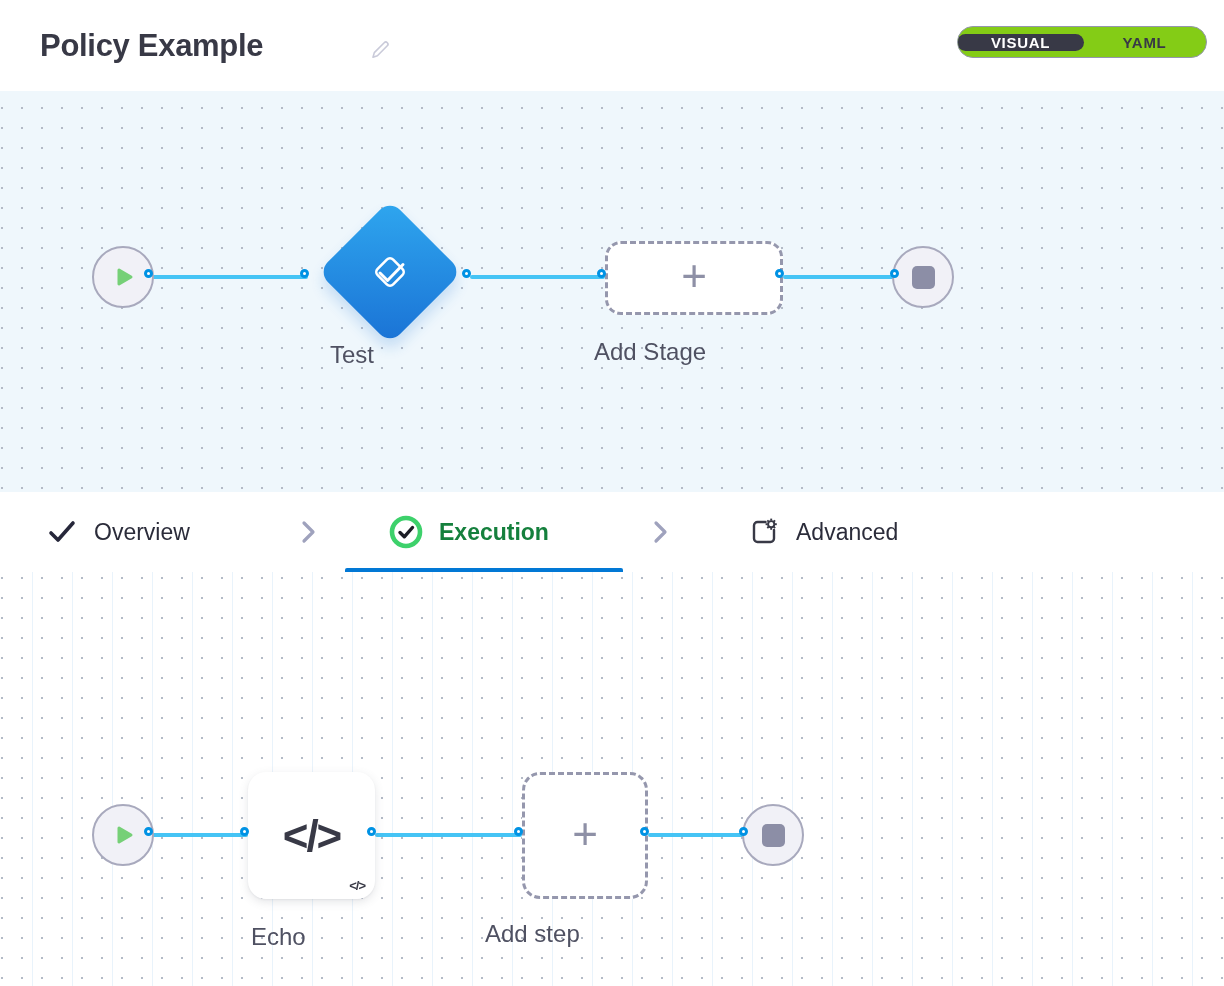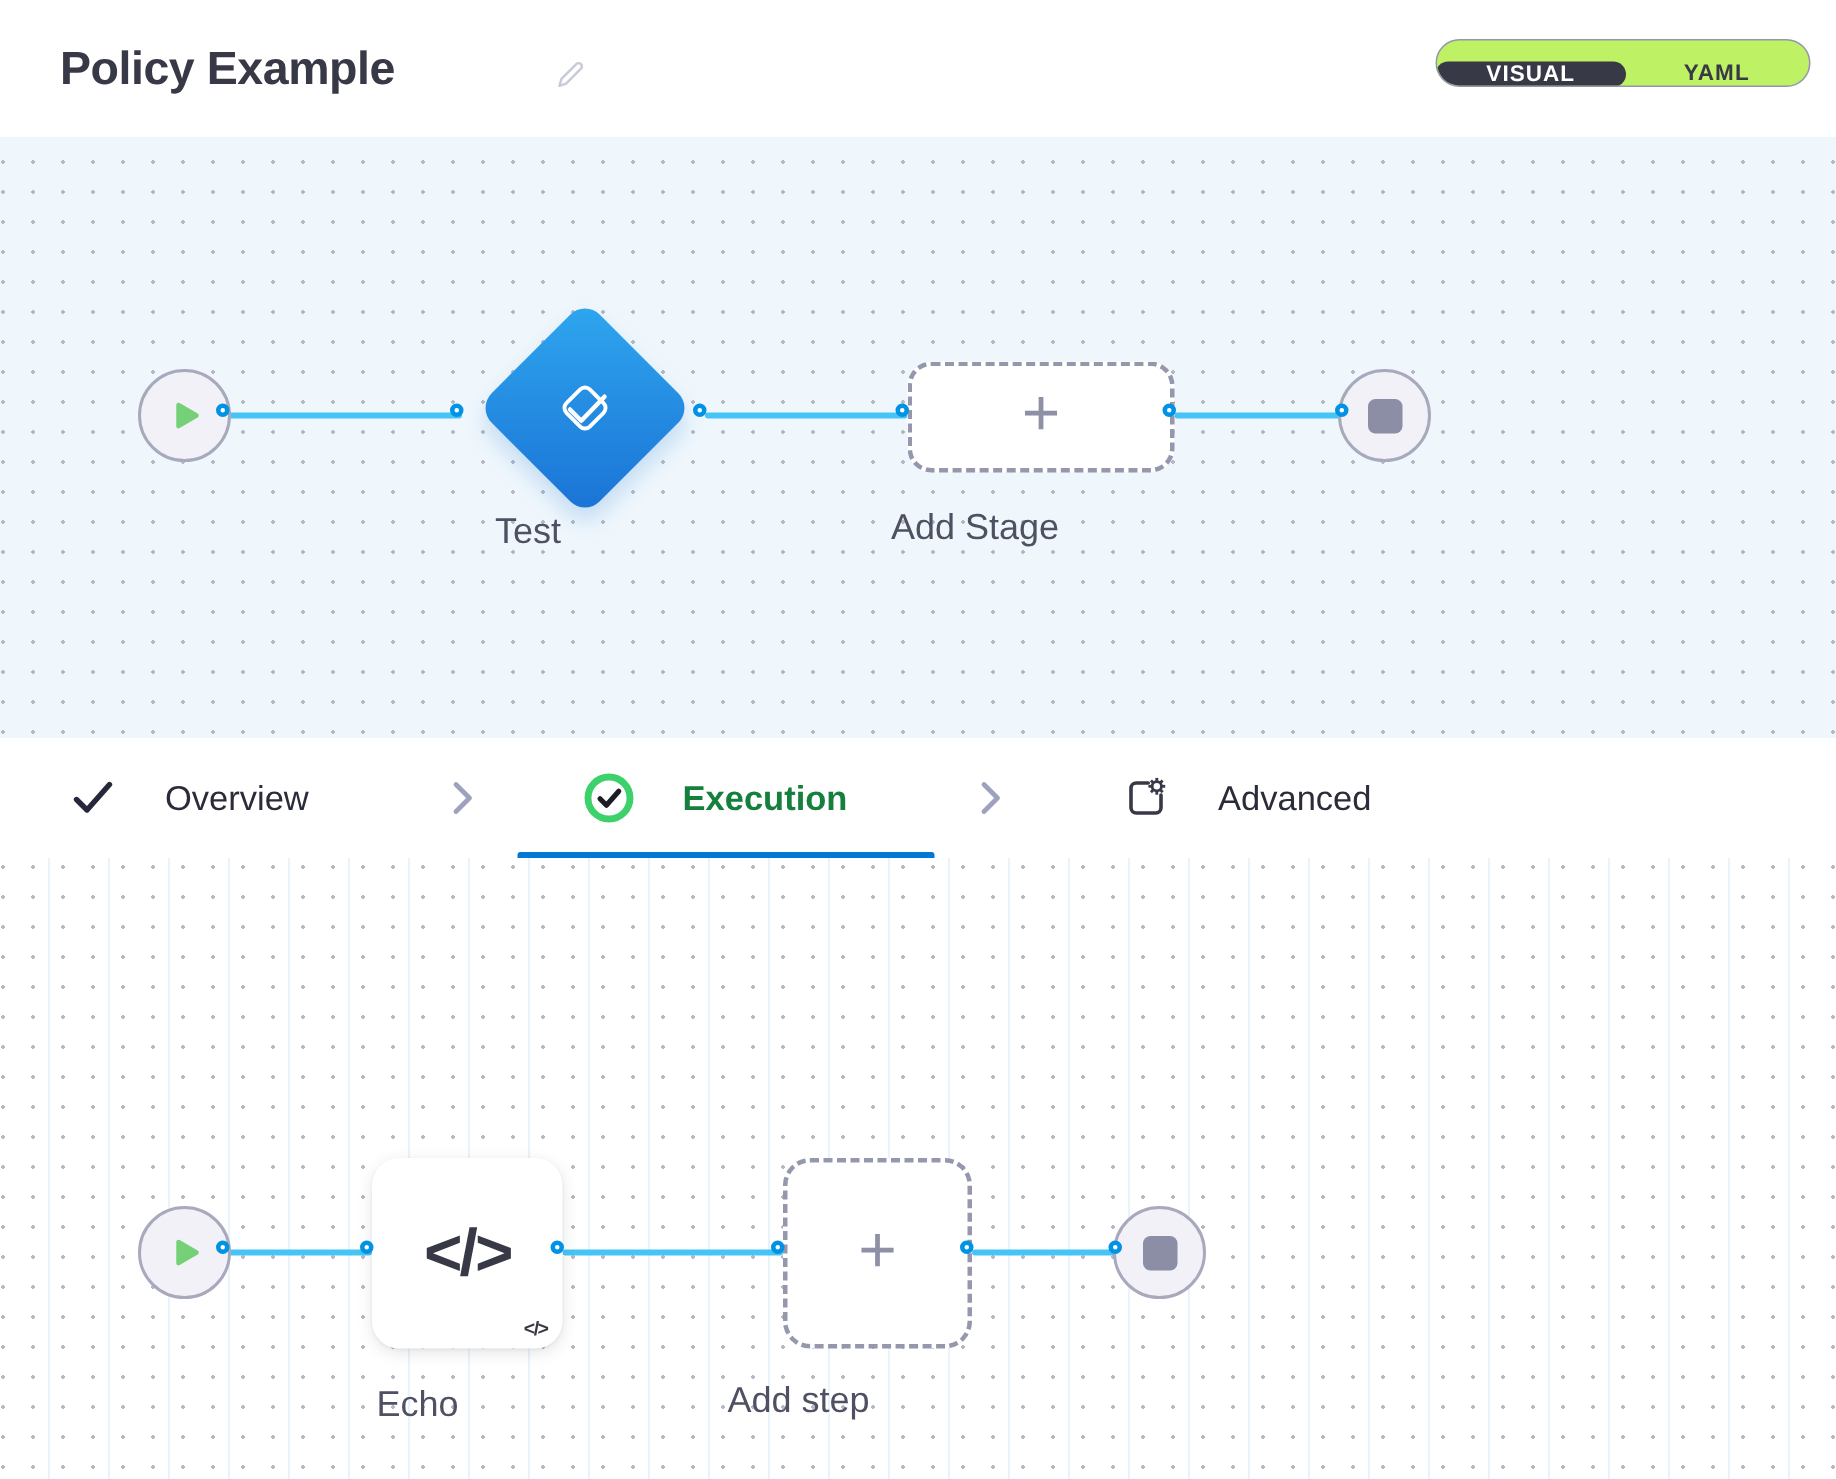--- a/index.html
+++ b/index.html
@@ -18,22 +18,22 @@
     background: #ffffff; z-index: 5; padding-left: 40px;
   }
   .page-title {
     position: absolute; left: 40px; top: 28px;
     font-size: 31px; font-weight: 700; color: #383946; letter-spacing: -0.3px;
   }
   .edit-icon { position: absolute; left: 368px; top: 38px; width: 24px; height: 24px; cursor: pointer; }
 
   .view-toggle {
     position: absolute; right: 17px; top: 26px; width: 250px; height: 32px;
-    border: 1.5px solid #9496ad; border-radius: 17px; background: #bef264;
-    display: flex; align-items: flex-end; overflow: hidden;
+    border: 1.5px solid #9496ad; border-radius: 17px; background: #84cc16;
+    display: flex; align-items: center; overflow: hidden;
   }
   .toggle-seg {
     flex: 1; display: flex; align-items: center; justify-content: center;
     font-size: 15px; font-weight: 700; letter-spacing: 0.7px; cursor: pointer;
     color: #383946;
   }
   .toggle-seg.selected {
     background: #383946; color: #ffffff; border-radius: 16px;
     margin: -1px; flex: 0 0 127px;
   }
@@ -107,21 +107,21 @@
     font-size: 13px; font-weight: 700; color: #383946; letter-spacing: -1px;
   }
 
   
   .tabbar {
     position: absolute; top: 492px; left: 0; width: 1224px; height: 80px;
     background: #ffffff; z-index: 4;
   }
   .tab-item {
     position: absolute; top: 0; height: 80px; display: flex; align-items: center;
-    gap: 32px; cursor: pointer;
+    gap: 16px; cursor: pointer;
   }
   .tab-label { font-size: 23px; color: #2b2c3a; }
   .tab-label.active { font-weight: 700; color: #15803d; }
   .tab-underline {
     position: absolute; left: 345px; top: 76px; width: 278px; height: 4px;
     background: #0278d5; border-radius: 2px 2px 0 0;
   }
   .tab-chevron { position: absolute; top: 26px; }
 </style>
 </head>

